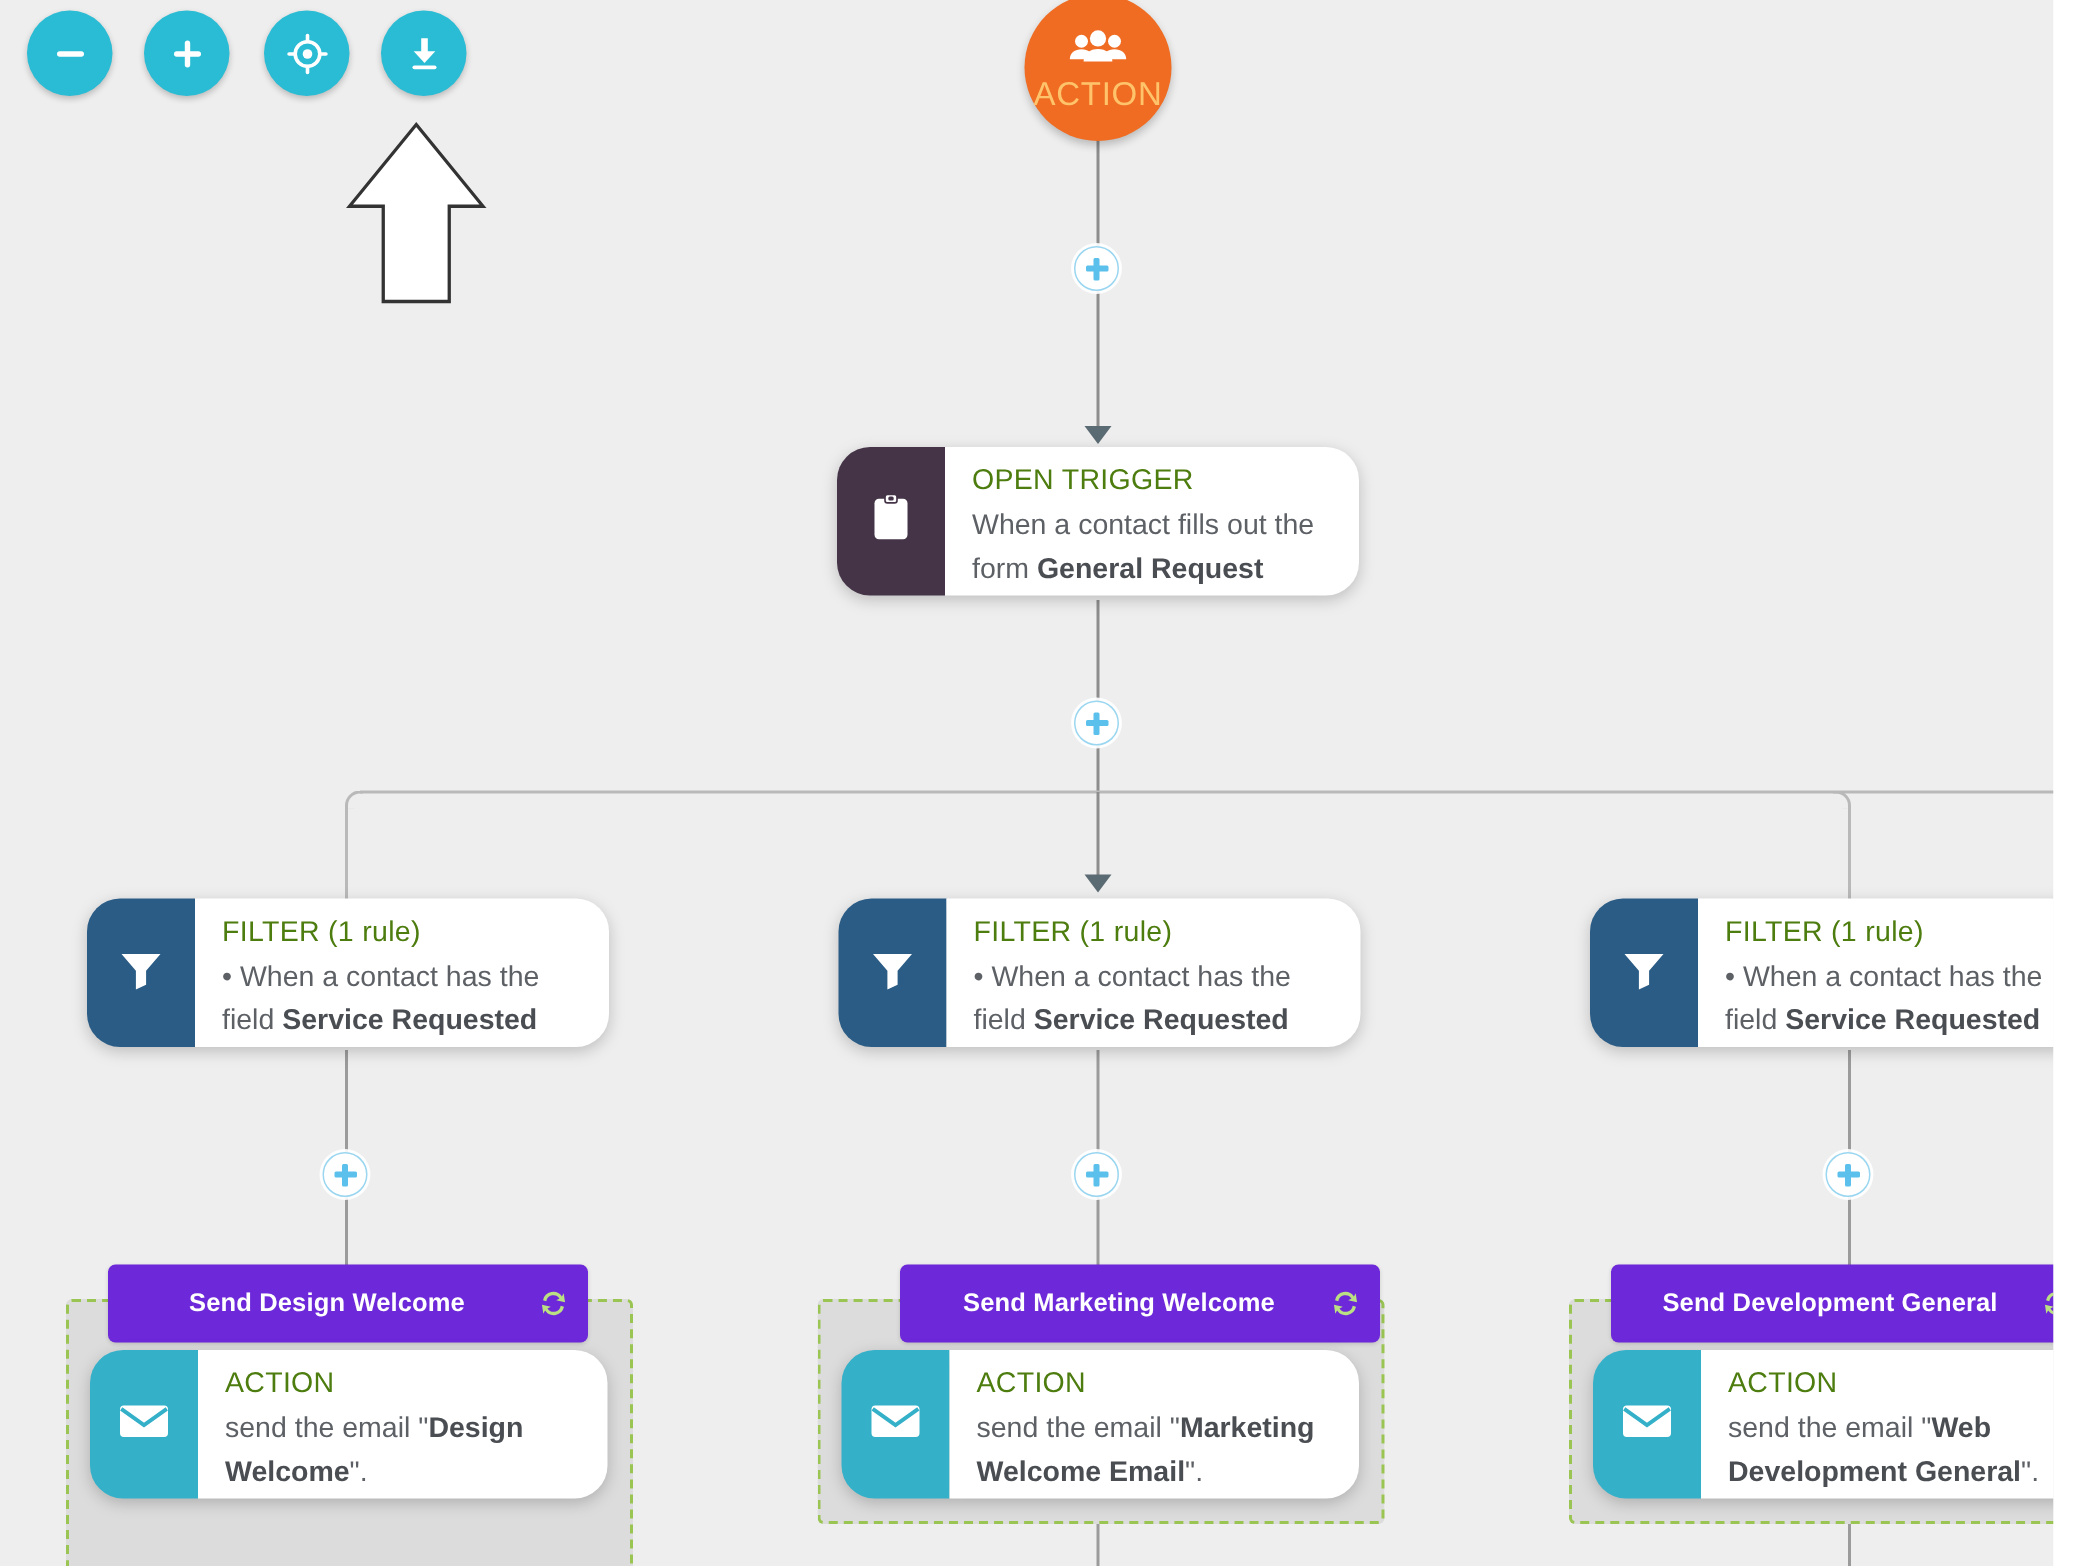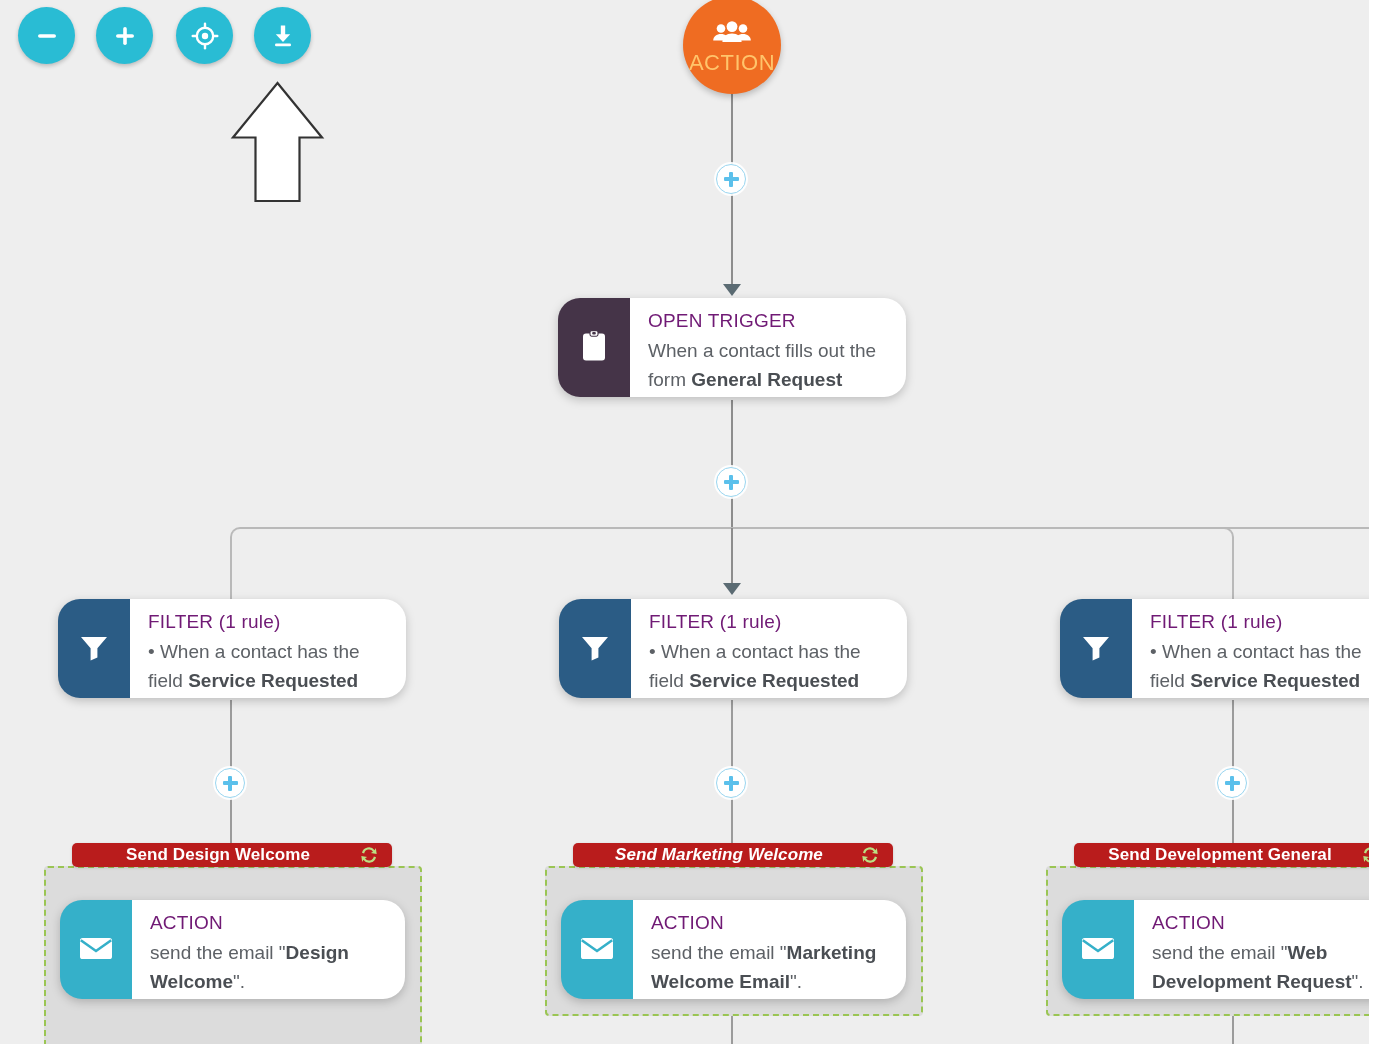--- a/index.html
+++ b/index.html
@@ -101,21 +101,21 @@
     display: flex; align-items: center; justify-content: center;
   }
   .card-body {
     flex: 1 1 auto;
     background: #ffffff;
     border-radius: 0 22px 22px 0;
     padding: 13px 16px 0 18px;
     overflow: hidden;
   }
   .card-kicker {
-    color: #701a75; font-size: 19px; line-height: 1.0;
+    color: #4d7c0f; font-size: 19px; line-height: 1.0;
     letter-spacing: .2px; white-space: nowrap;
   }
   .card-text {
     margin-top: 7px;
     color: #5d6166; font-size: 19px; line-height: 1.52;
   }
   .card-text b { color: #4a4e53; font-weight: bold; }
 
   .icon-trigger { background: #453448; }
   .icon-filter  { background: #2b5c85; }
@@ -123,22 +123,22 @@
 
   
   .group-box {
     position: absolute;
     background: #dcdcdc;
     border: 2px dashed #9ac553;
     border-radius: 4px;
   }
   .group-header {
     position: absolute;
-    height: 24px;
-    background: #b91c1c;
+    height: 52px;
+    background: #6d28d9;
     border-radius: 5px;
     display: flex; align-items: center;
     padding: 0 12px 0 16px;
     box-shadow: 0 1px 3px rgba(0,0,0,.15);
   }
   .group-header-label {
     flex: 1 1 auto; text-align: center;
     color: #ffffff; font-size: 17px; font-weight: bold;
     letter-spacing: .1px; white-space: nowrap;
   }
@@ -263,21 +263,21 @@
   <div class="group-header" style="left:72px; top:843px; width:320px;">
     <span class="group-header-label">Send Design Welcome</span>
     <span class="group-header-icon">
       <svg width="22" height="22" viewBox="0 0 22 22" aria-hidden="true">
         <path d="M4 8.8A7 7 0 0 1 16.6 6.3l1.2-2.2.9 6-5.9-1.2 2.2-1.2A4.8 4.8 0 0 0 6.2 9.5z" fill="#bbe083"></path>
         <path d="M18 13.2A7 7 0 0 1 5.4 15.7l-1.2 2.2-.9-6 5.9 1.2-2.2 1.2a4.8 4.8 0 0 0 8.8-1.8z" fill="#bbe083"></path>
       </svg>
     </span>
   </div>
 
-  <div class="group-header" style="left:573px; top:843px; width:320px;font-style:italic;">
+  <div class="group-header" style="left:600px; top:843px; width:320px;">
     <span class="group-header-label">Send Marketing Welcome</span>
     <span class="group-header-icon">
       <svg width="22" height="22" viewBox="0 0 22 22" aria-hidden="true">
         <path d="M4 8.8A7 7 0 0 1 16.6 6.3l1.2-2.2.9 6-5.9-1.2 2.2-1.2A4.8 4.8 0 0 0 6.2 9.5z" fill="#bbe083"></path>
         <path d="M18 13.2A7 7 0 0 1 5.4 15.7l-1.2 2.2-.9-6 5.9 1.2-2.2 1.2a4.8 4.8 0 0 0 8.8-1.8z" fill="#bbe083"></path>
       </svg>
     </span>
   </div>
 
   <div class="group-header" style="left:1074px; top:843px; width:320px;">
@@ -324,21 +324,21 @@
     <div class="card-icon icon-action">
       <span>
         <svg width="34" height="26" viewBox="0 0 34 26" aria-hidden="true">
           <rect x="1" y="3" width="32" height="21" rx="2.6" fill="#ffffff"></rect>
           <path d="M1.8 5.2 17 16 32.2 5.2" fill="none" stroke="#35b0c9" stroke-width="2.6"></path>
         </svg>
       </span>
     </div>
     <div class="card-body">
       <div class="card-kicker">ACTION</div>
-      <div class="card-text"><span>send the email "</span><b>Web Development Request</b><span>".</span></div>
+      <div class="card-text"><span>send the email "</span><b>Web Development General</b><span>".</span></div>
     </div>
   </div>
 
   <button class="tool-btn" style="left:18px;">
     <span>
       <svg width="26" height="26" viewBox="0 0 26 26" aria-hidden="true">
         <rect x="4" y="11.2" width="18" height="3.6" rx="1.8" fill="#ffffff"></rect>
       </svg>
     </span>
   </button>

